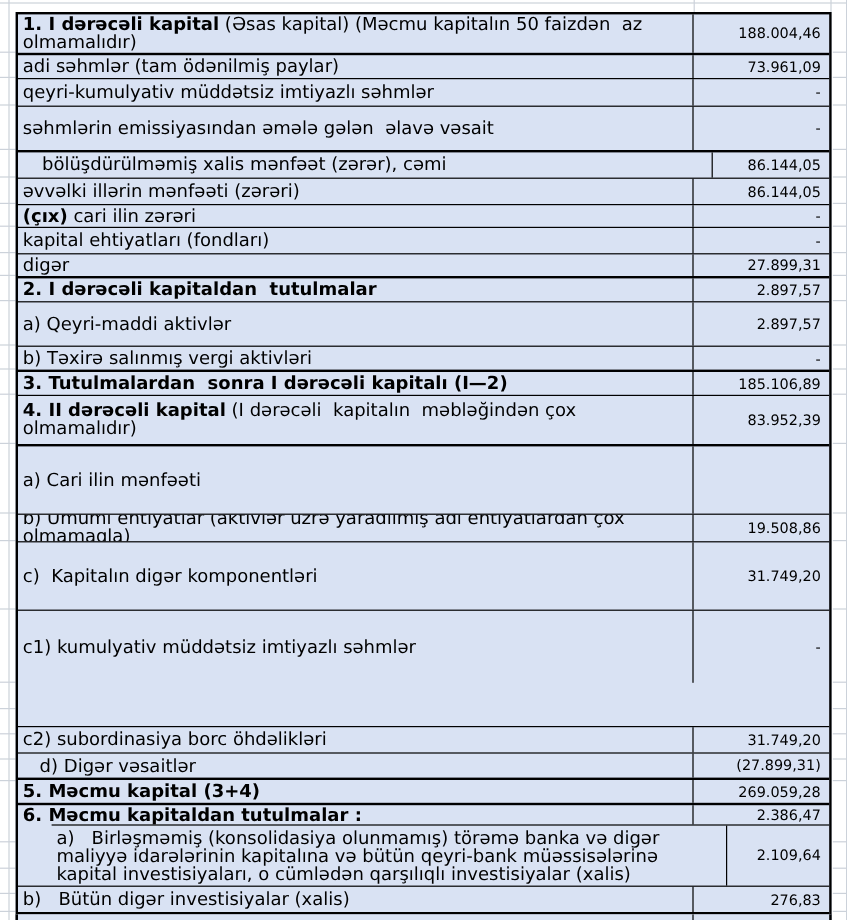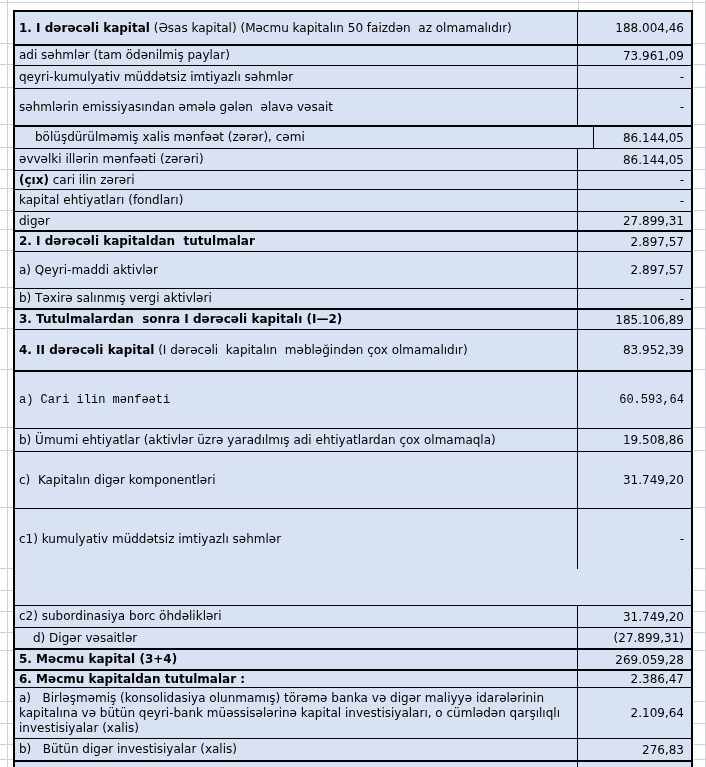--- a/index.html
+++ b/index.html
@@ -17,21 +17,21 @@
     position:absolute;left:13px;top:10px;width:680px;
     box-sizing:border-box;border:2px solid #000;
     background:#d9e2f3;
   }
   .row{display:flex;box-sizing:border-box;border-top:1px solid #000;}
   .row.no-top{border-top:none;}
   .row.thick{border-top-width:2px;}
   .cell-label{
     width:563px;box-sizing:border-box;border-right:1px solid #000;
     padding:0 4px;display:flex;align-items:center;overflow:hidden;
-    font-size:12px;line-height:15px;
+    font-size:15px;line-height:15px;
   }
   .cell-label .lbl{white-space:pre-wrap;}
   .row.indent .cell-label{padding-left:18px;}
   .cell-value{
     flex:1;box-sizing:border-box;display:flex;align-items:center;
     justify-content:flex-end;padding-right:7px;overflow:hidden;
     font-size:12px;line-height:14px;
   }
   .bold{font-weight:bold;}
 
@@ -188,25 +188,24 @@
           <span class="lbl"><span class="bold">3. Tutulmalardan  sonra I dərəcəli kapitalı (I—2)</span><span></span></span>
         </div>
         <div class="cell-value">185.106,89</div>
       </div>
       <div class="row" style="height: 41px;">
         <div class="cell-label">
           <span class="lbl"><span class="bold">4. II dərəcəli kapital</span><span> (I dərəcəli  kapitalın  məbləğindən çox olmamalıdır)</span></span>
         </div>
         <div class="cell-value">83.952,39</div>
       </div>
-      <div class="row thick" style="height: 58px; font-family: Liberation Mono, monospace;">
+      <div class="row thick" style="height: 58px;">
         <div class="cell-label">
           <span class="lbl"><span class="bold"></span><span>a) Cari ilin mənfəəti</span></span>
         </div>
-        <div class="cell-value">60.593,64</div>
       </div>
       <div class="row" style="height: 23px;">
         <div class="cell-label">
           <span class="lbl"><span class="bold"></span><span>b) Ümumi ehtiyatlar (aktivlər üzrə yaradılmış adi ehtiyatlardan çox olmamaqla)</span></span>
         </div>
         <div class="cell-value">19.508,86</div>
       </div>
       <div class="row" style="height: 57px;">
         <div class="cell-label">
           <span class="lbl"><span class="bold"></span><span>c)  Kapitalın digər komponentləri</span></span>
@@ -236,21 +235,21 @@
           <span class="lbl"><span class="bold">5. Məcmu kapital (3+4)</span><span></span></span>
         </div>
         <div class="cell-value">269.059,28</div>
       </div>
       <div class="row thick" style="height: 18px;">
         <div class="cell-label">
           <span class="lbl"><span class="bold">6. Məcmu kapitaldan tutulmalar :</span><span></span></span>
         </div>
         <div class="cell-value">2.386,47</div>
       </div>
-      <div class="row" style="height: 51px;">
+      <div class="row" style="height: 51px; margin-left: 28px;">
         <div class="cell-label">
           <span class="lbl"><span class="bold"></span><span>a)   Birləşməmiş (konsolidasiya olunmamış) törəmə banka və digər maliyyə idarələrinin kapitalına və bütün qeyri-bank müəssisələrinə kapital investisiyaları, o cümlədən qarşılıqlı investisiyalar (xalis)</span></span>
         </div>
         <div class="cell-value">2.109,64</div>
       </div>
       <div class="row" style="height: 22px;">
         <div class="cell-label">
           <span class="lbl"><span class="bold"></span><span>b)   Bütün digər investisiyalar (xalis)</span></span>
         </div>
         <div class="cell-value">276,83</div>

